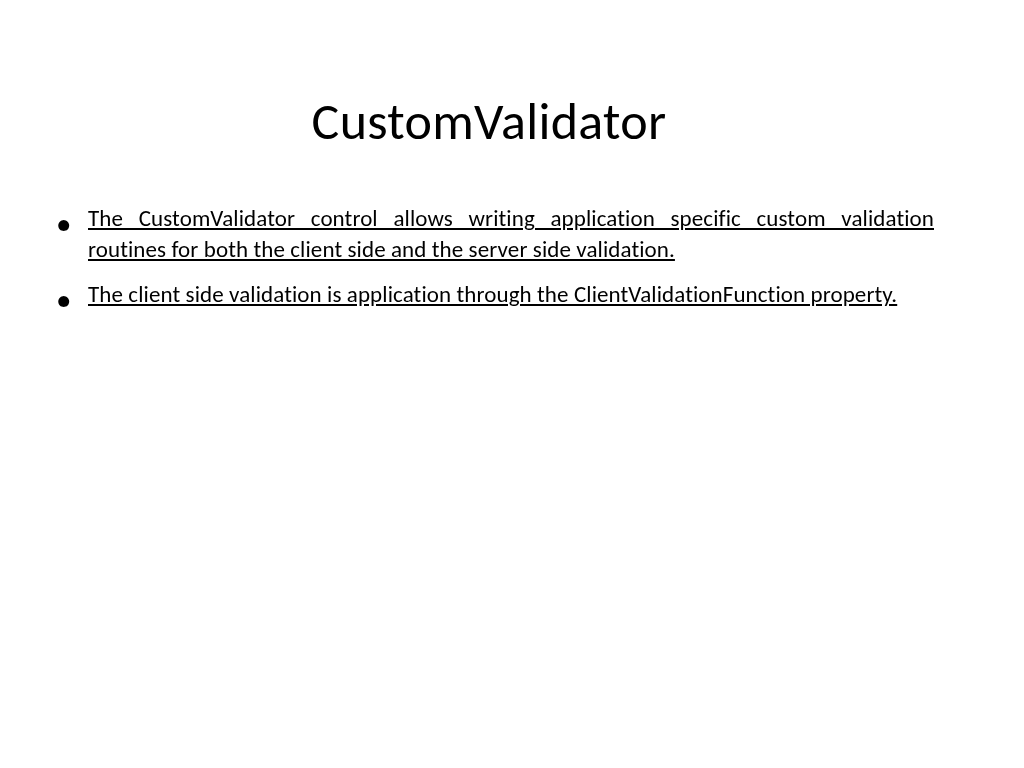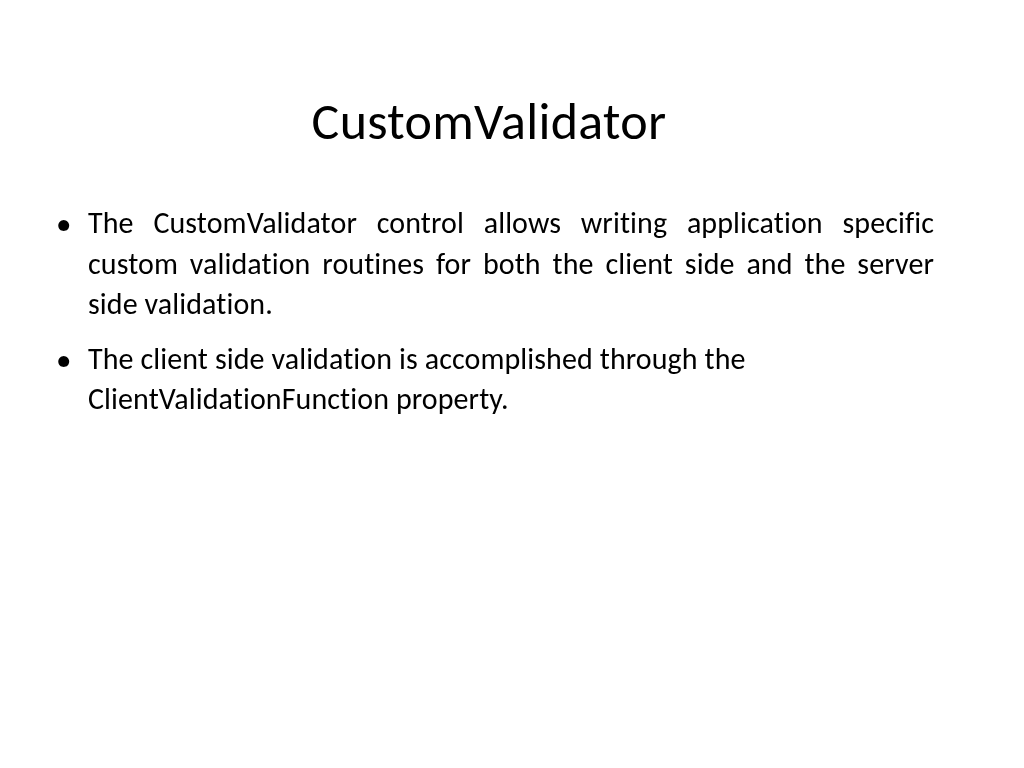--- a/index.html
+++ b/index.html
@@ -29,25 +29,26 @@
       letter-spacing: 0.3px;
     }
     .content {
       padding-left: 0;
     }
     ul {
       list-style: none;
     }
     li {
       position: relative;
-      font-size: 30px;
+      font-size: 23px;
       line-height: 1.35;
       padding-left: 44px;
       margin-bottom: 14px;
       letter-spacing: 0.1px;
+      text-decoration: underline;
     }
     li::before {
       content: "•";
       position: absolute;
       left: 12px;
       top: 0;
       font-size: 31px;
     }
     li.justify {
       text-align: justify;
@@ -55,16 +56,16 @@
     }
   </style>
 </head>
 <body>
 
 <div class="slide">
   <h1 class="title">CustomValidator</h1>
   <div class="content">
     <ul>
       <li class="justify">The CustomValidator control allows writing application specific custom validation routines for both the client side and the server side validation.</li>
-      <li>The client side validation is accomplished through the ClientValidationFunction property.</li>
+      <li>The client side validation is application through the ClientValidationFunction property.</li>
     </ul>
   </div>
 </div>
 
 </body></html>

